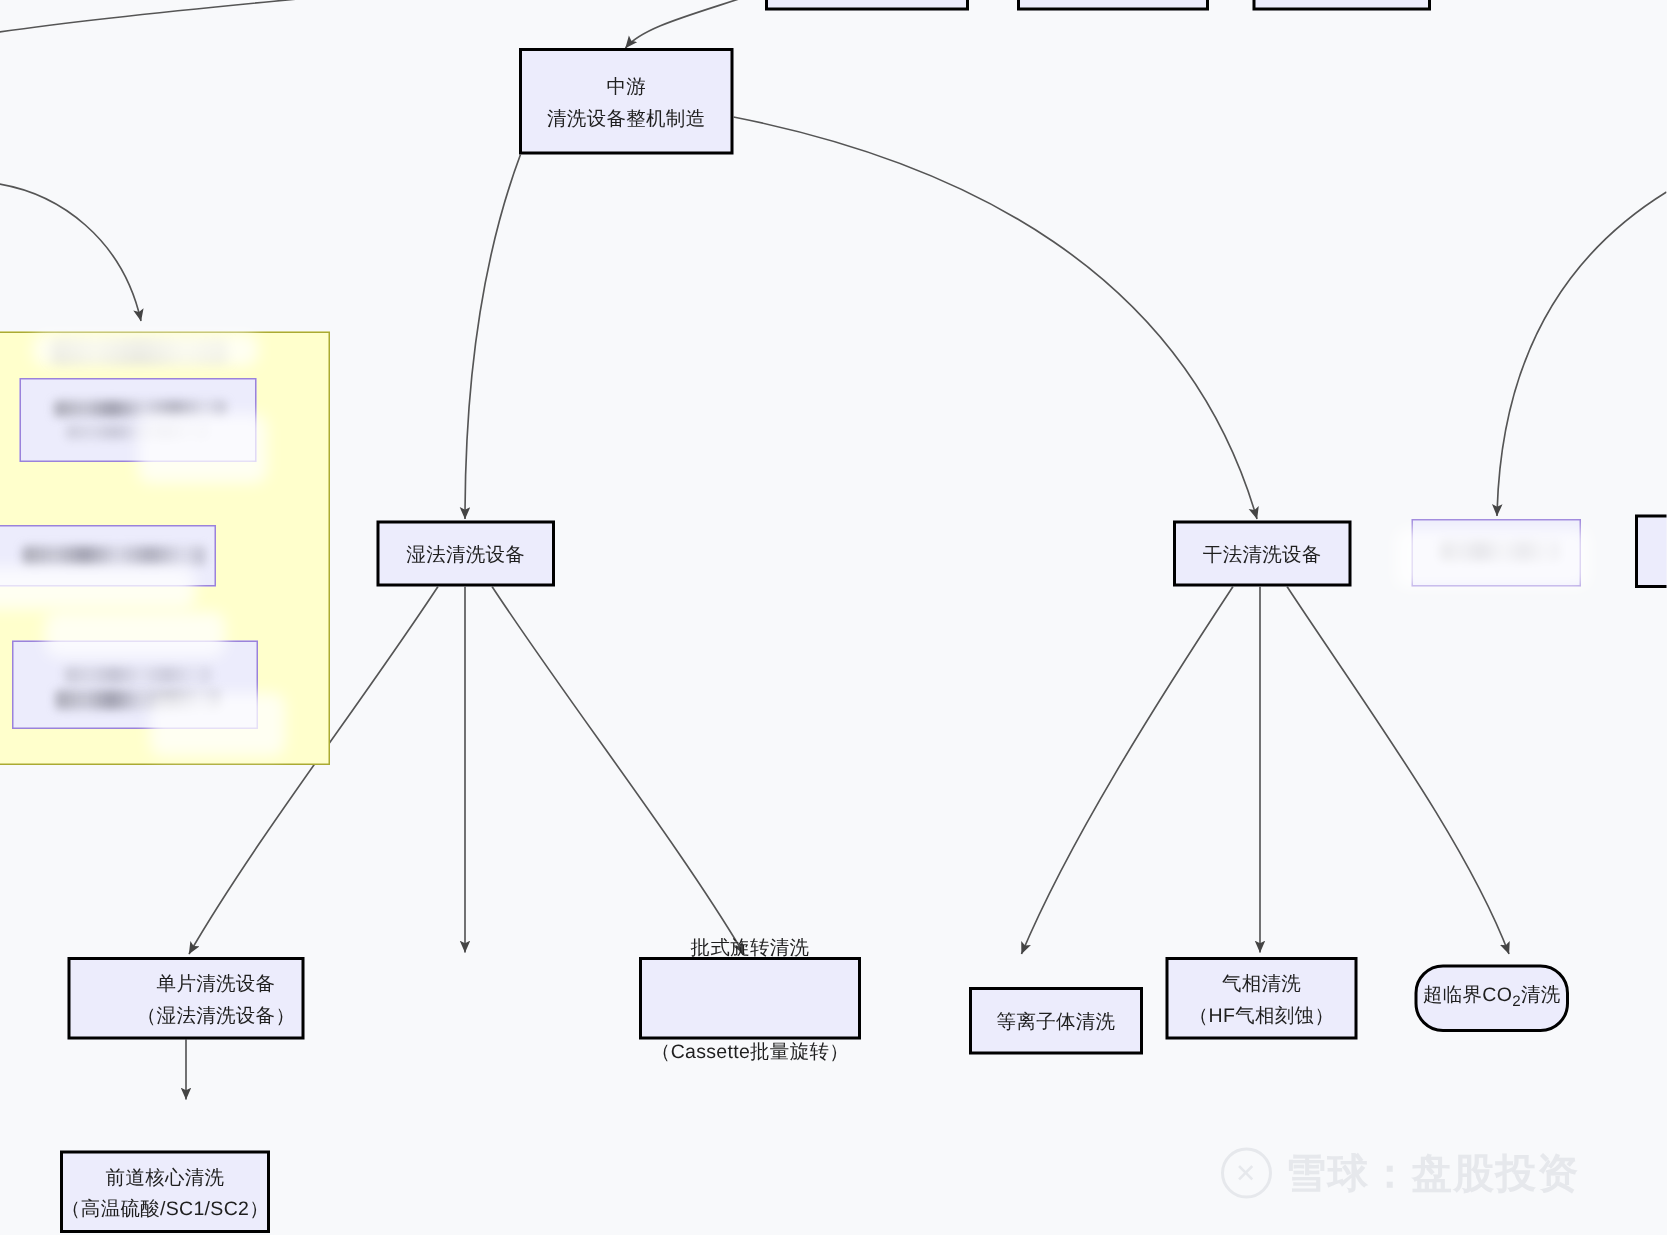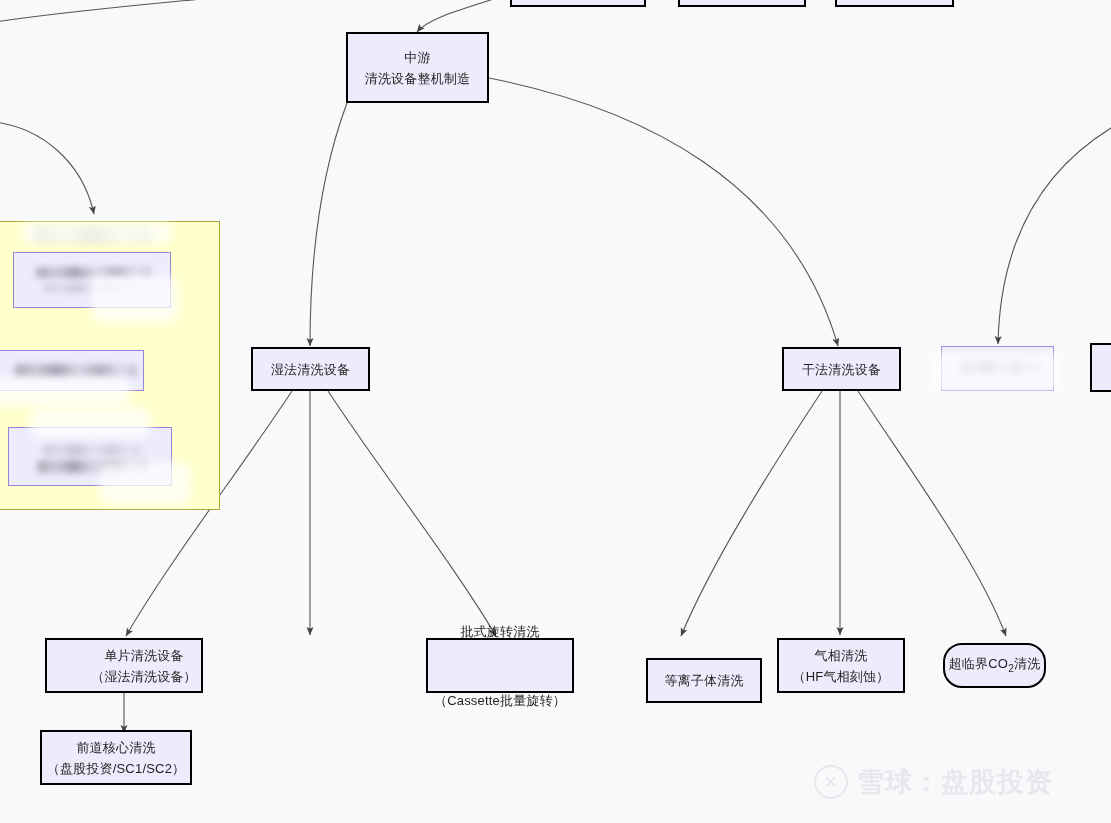--- a/index.html
+++ b/index.html
@@ -219,23 +219,23 @@
 
   <div class="node" style="left:777px; top:638px; width:128px; height:55px;">
     <span class="ln">气相清洗</span>
     <span class="ln">（HF气相刻蚀）</span>
   </div>
 
   <div class="node" style="left:943px; top:643px; width:103px; height:45px;border-radius:19px;">
     <span class="ln"><span>超临界CO</span><span class="sub">2</span><span>清洗</span></span>
   </div>
 
-  <div class="node" style="left:40px; top:730px; width:152px; height:55px;">
+  <div class="node" style="left:40px; top:767px; width:140px; height:55px;">
     <span class="ln">前道核心清洗</span>
-    <span class="ln">（盘股投资/SC1/SC2）</span>
+    <span class="ln">（高温硫酸/SC1/SC2）</span>
   </div>
 
   <div class="watermark" style="left:814px; top:764px;">
     <span class="wm-logo">✕</span>
     <span>雪球：盘股投资</span>
   </div>
 
 </div>
 
 </body></html>

